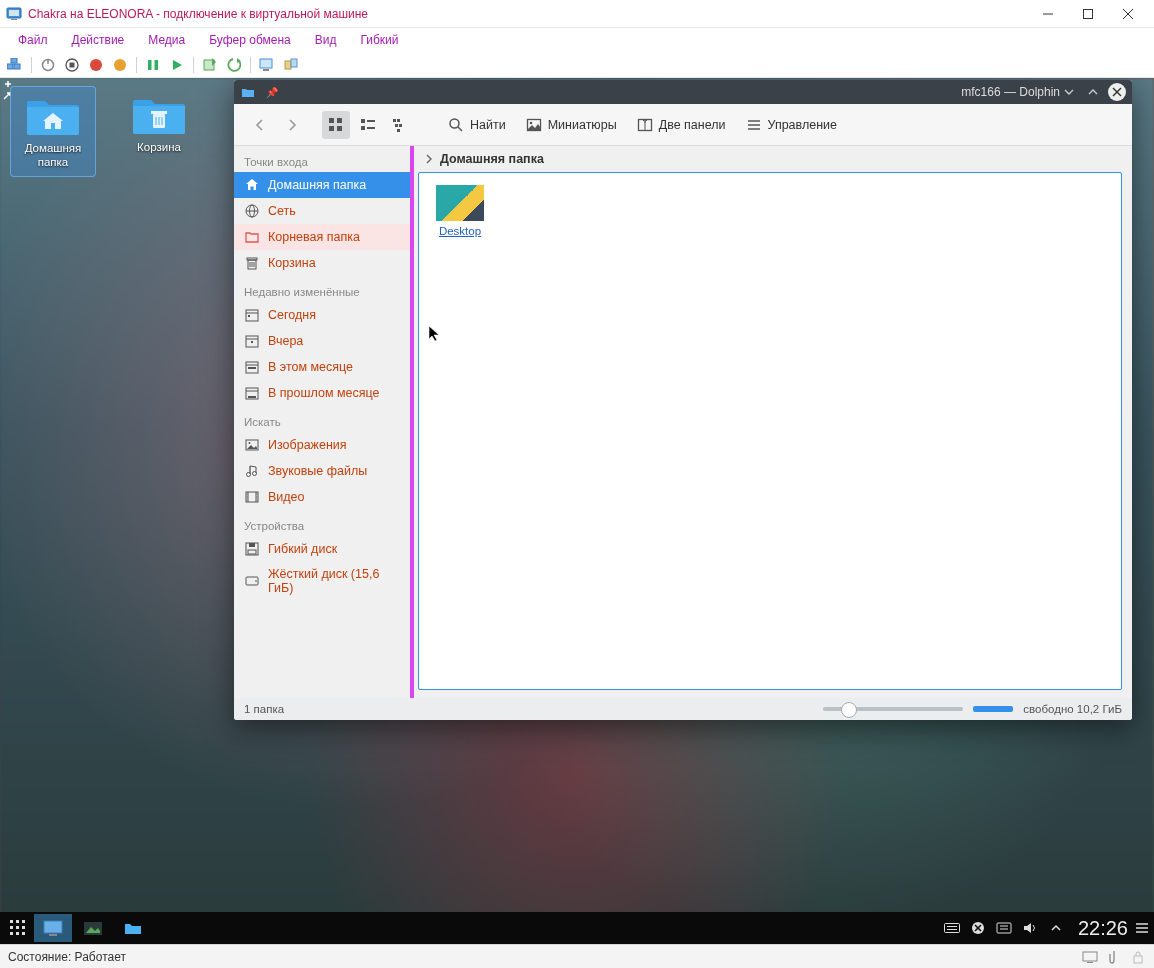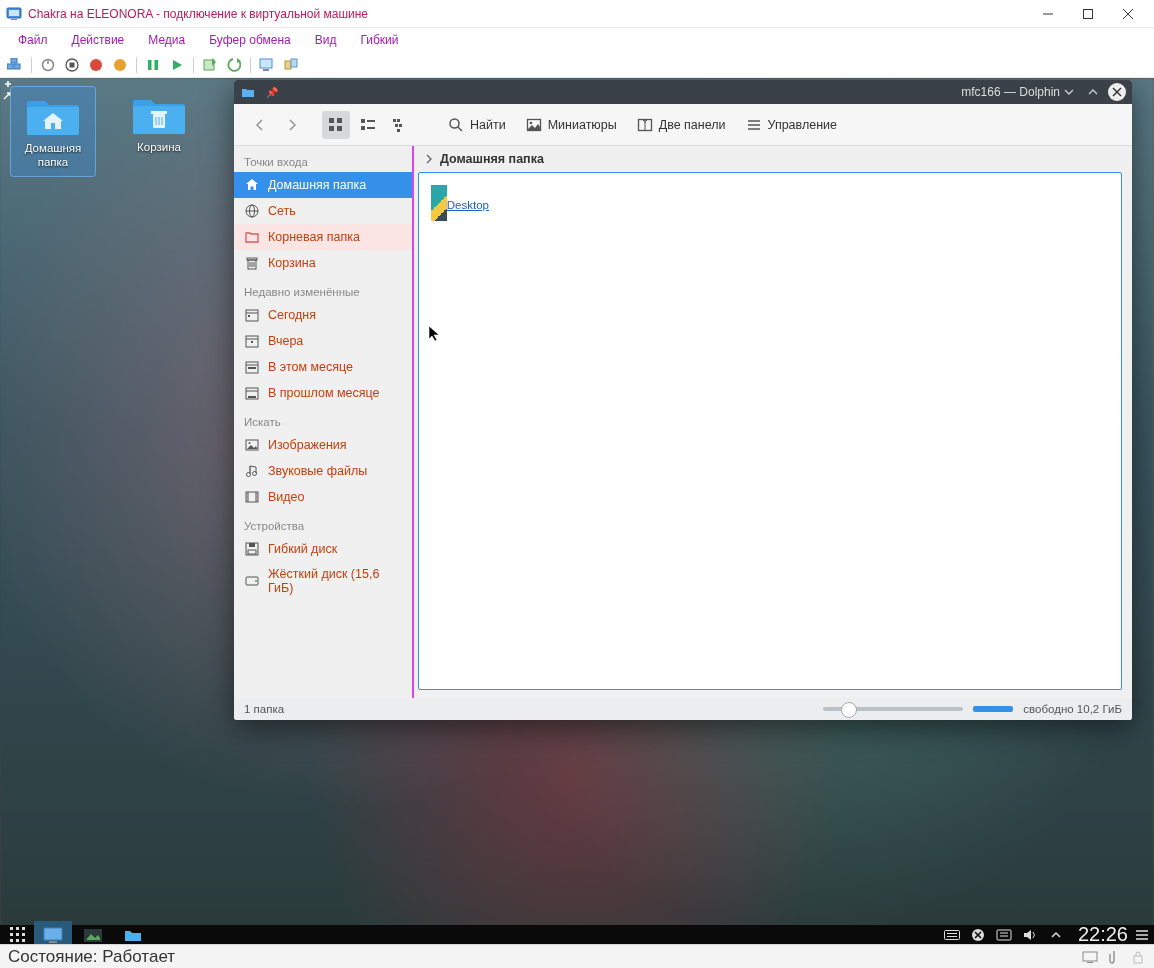--- a/index.html
+++ b/index.html
@@ -24,21 +24,21 @@
 .guest-wallpaper { position:absolute; inset:0; background: radial-gradient(circle at 30% 40%, rgba(180,120,130,0.5) 0%, transparent 40%), radial-gradient(circle at 70% 60%, rgba(90,150,130,0.4) 0%, transparent 35%), radial-gradient(circle at 50% 80%, rgba(140,50,60,0.6) 0%, transparent 30%), linear-gradient(180deg, #5a7a85 0%, #3a5560 40%, #2a3a3a 100%); filter: blur(1px); }
 
 
 .desktop-icons { position: absolute; top: 8px; left: 10px; display: flex; gap: 20px; }
 .desk-icon { width: 86px; display: flex; flex-direction: column; align-items: center; padding: 6px 2px; border-radius: 4px; cursor: pointer; }
 .desk-icon.selected { background: rgba(60,140,220,0.35); border: 1px solid rgba(120,190,255,0.6); }
 .desk-icon .folder-svg { width: 56px; height: 44px; }
 .desk-icon .label { color: #fff; font-size: 11.5px; text-align: center; margin-top: 4px; text-shadow: 0 1px 2px rgba(0,0,0,0.8); line-height: 1.25; }
 
 
-.guest-panel { position: absolute; left: 0; right: 0; bottom: 0; height: 19px; background: #0a0a0a; display: flex; align-items: center; padding: 0 4px; color: #ddd; }
+.guest-panel { position: absolute; left: 0; right: 0; bottom: 0; height: 32px; background: #0a0a0a; display: flex; align-items: center; padding: 0 4px; color: #ddd; }
 .guest-panel .launcher { width: 28px; height: 28px; display: flex; align-items: center; justify-content: center; cursor: pointer; }
 .guest-panel .task { width: 38px; height: 28px; display:flex; align-items:center; justify-content:center; cursor:pointer; margin-left:2px; }
 .guest-panel .task.active { background: #2a5a7a; }
 .guest-panel .spacer { flex: 1; }
 .guest-panel .tray { display: flex; align-items: center; gap: 10px; padding-right: 8px; }
 .guest-panel .clock { font-size: 20px; font-weight: 300; color: #eee; margin: 0 6px; }
 .guest-panel .tray-icon { width:16px; height:16px; display:flex; align-items:center; justify-content:center; cursor:pointer; }
 
 
 .dolphin { position: absolute; left: 234px; top: 2px; width: 898px; height: 640px; background: #f0f0f0; box-shadow: 0 8px 30px rgba(0,0,0,0.5); display: flex; flex-direction: column; border-radius: 3px; overflow: hidden; }
@@ -53,44 +53,44 @@
 .dolphin-toolbar { height: 42px; background: #f6f6f6; border-bottom: 1px solid #ddd; display:flex; align-items:center; padding: 0 12px; gap: 4px; }
 .dolphin-toolbar .nav-btn { width:28px; height:28px; display:flex; align-items:center; justify-content:center; color:#888; cursor:pointer; font-size:16px; }
 .dolphin-toolbar .view-btn { width:28px; height:28px; display:flex; align-items:center; justify-content:center; cursor:pointer; border-radius:3px; }
 .dolphin-toolbar .view-btn.active { background:#d6d8da; }
 .dolphin-toolbar .tb-sep { width:8px; }
 .dolphin-toolbar .action-btn { display:flex; align-items:center; gap:6px; padding: 4px 8px; cursor:pointer; font-size:12.5px; color:#333; }
 .dolphin-toolbar .action-btn svg { width:16px; height:16px; }
 
 .dolphin-body { flex:1; display:flex; min-height:0; }
 
-.dolphin-sidebar { width: 180px; background:#f0f0f0; border-right: 2px solid #d946ef; overflow-y:auto; padding-bottom:8px; }
+.dolphin-sidebar { width: 180px; background:#f0f0f0; border-right: 4px solid #d946ef; overflow-y:auto; padding-bottom:8px; }
 .side-heading { font-size: 11.5px; color:#888; padding: 10px 10px 4px; }
 .side-item { display:flex; align-items:center; gap:8px; padding: 5px 10px; font-size: 12.5px; color:#c2410c; cursor:pointer; }
 .side-item.selected { background:#3490e8; color:#fff; }
 .side-item.hover { background:#fbe4e4; }
 .side-item svg, .side-item .ico { width:16px; height:16px; flex-shrink:0; }
 
 .dolphin-main { flex:1; display:flex; flex-direction:column; background:#f0f0f0; }
 .dolphin-breadcrumb { height: 26px; display:flex; align-items:center; padding: 0 10px; font-size:12.5px; color:#333; gap:6px; }
 .dolphin-content { flex:1; margin: 0 10px 8px 4px; background:#fff; border:1px solid #3490e8; border-radius:2px; padding: 12px; }
-.file-icon { width: 58px; display:flex; flex-direction:row; align-items:center; cursor:pointer; }
+.file-icon { width: 58px; display:flex; flex-direction:column; align-items:center; cursor:pointer; }
 .file-icon .thumb { width:48px; height:36px; background: linear-gradient(135deg, #2aa8a8 0%, #2aa8a8 50%, #f5c842 50%, #f5c842 75%, #3a4a5a 75%); }
 .file-icon .flabel { font-size:11.5px; color:#2060c0; text-decoration:underline; margin-top:4px; }
 
 .dolphin-status { height: 22px; background:#ecedef; display:flex; align-items:center; padding: 0 10px; font-size:11.5px; color:#555; gap:10px; }
 .dolphin-status .zoom-slider { width: 140px; height:4px; background:#b8c0c8; border-radius:2px; position:relative; }
 .dolphin-status .zoom-slider::after { content:''; position:absolute; left:18px; top:-5px; width:14px; height:14px; background:#fff; border:1px solid #aaa; border-radius:50%; }
 .dolphin-status .disk-bar { width: 40px; height:6px; background:#3490e8; border-radius:2px; }
 
 
 .cursor-arrow { position:absolute; left:428px; top:247px; pointer-events:none; }
 
 
-.host-status { position:absolute; left:0; right:0; bottom:0; height:24px; background:#f4f4f4; border-top:1px solid #d8d8d8; display:flex; align-items:center; padding: 0 8px; font-size:17px; color:#333; }
+.host-status { position:absolute; left:0; right:0; bottom:0; height:24px; background:#f4f4f4; border-top:1px solid #d8d8d8; display:flex; align-items:center; padding: 0 8px; font-size:12px; color:#333; }
 .host-status .right-icons { margin-left:auto; display:flex; gap:8px; align-items:center; }
 .host-status .ri { width:16px; height:14px; display:flex; align-items:center; justify-content:center; color:#888; }
 
 svg { display:block; }
 </style>
 </head>
 <body>
 
 <div class="host-titlebar">
   <span class="vm-icon">

